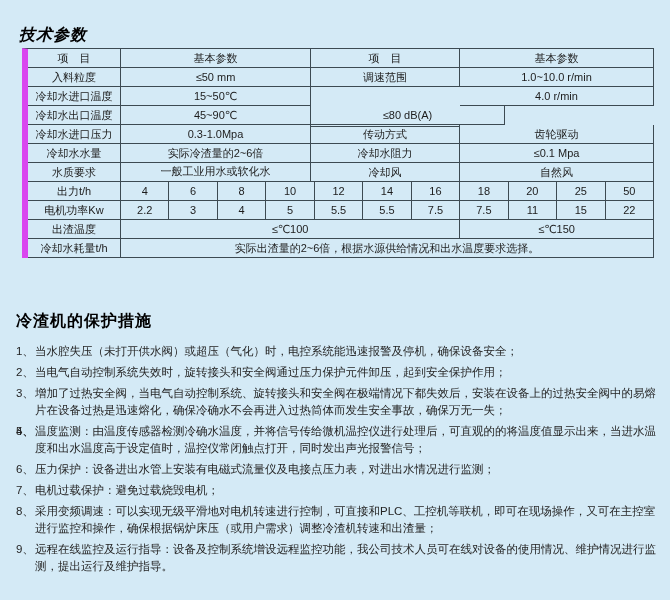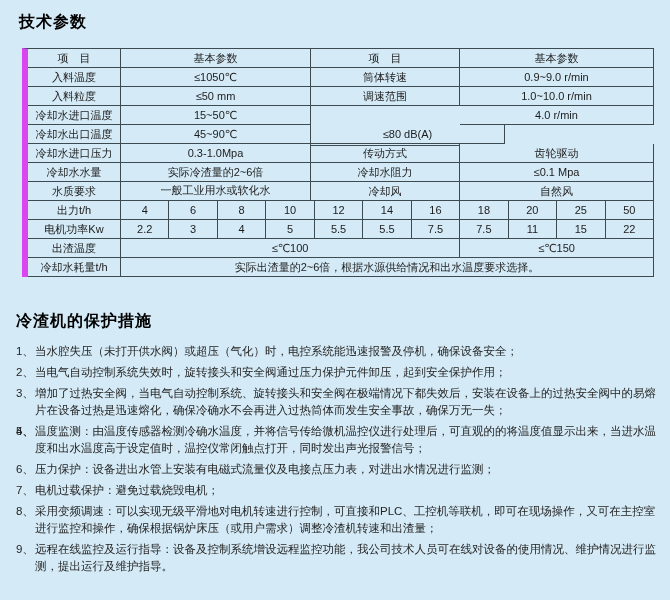--- a/index.html
+++ b/index.html
@@ -6,21 +6,21 @@
   body{
     width:670px;height:600px;overflow:hidden;position:relative;
     background:#d4eaf6;
     font-family:"Liberation Sans","DejaVu Sans",sans-serif;
     color:#1c1c1c;
   }
   .section-title{
     position:absolute;left:19px;
     font-size:16px;font-weight:bold;color:#000;letter-spacing:1px;
   }
-  #tech-title{top:12px;}
+  #tech-title{top:25px;font-style:italic;}
   #protection-title{top:311px;left:16px;}
   .tbl{
     position:absolute;left:22px;top:48px;width:626px;
     border-top:1px solid #3c4a52;border-left:6px solid #d946ef;
   }
   .tr{display:flex;height:19px;}
   .td{
     box-sizing:border-box;
     border-right:1px solid #3c4a52;border-bottom:1px solid #3c4a52;
     display:flex;align-items:center;justify-content:center;
@@ -41,26 +41,20 @@
 <body>
 
 <div id="tech-title" class="section-title">技术参数</div>
 
 <div class="tbl">
     <div class="tr">
       <div class="td" style="width: 93px;">项　目</div>
       <div class="td" style="width: 190px;">基本参数</div>
       <div class="td" style="width: 149px;">项　目</div>
       <div class="td" style="width: 194px;">基本参数</div>
-    </div>
-    <div class="tr">
-      <div class="td" style="width: 93px;">入料温度</div>
-      <div class="td" style="width: 190px;">≤1050℃</div>
-      <div class="td" style="width: 149px;">筒体转速</div>
-      <div class="td" style="width: 194px;">0.9~9.0 r/min</div>
     </div>
     <div class="tr">
       <div class="td" style="width: 93px;">入料粒度</div>
       <div class="td" style="width: 190px;">≤50 mm</div>
       <div class="td" style="width: 149px;">调速范围</div>
       <div class="td" style="width: 194px;">1.0~10.0 r/min</div>
     </div>
     <div class="tr">
       <div class="td" style="width: 93px;">冷却水进口温度</div>
       <div class="td" style="width: 190px;">15~50℃</div>

